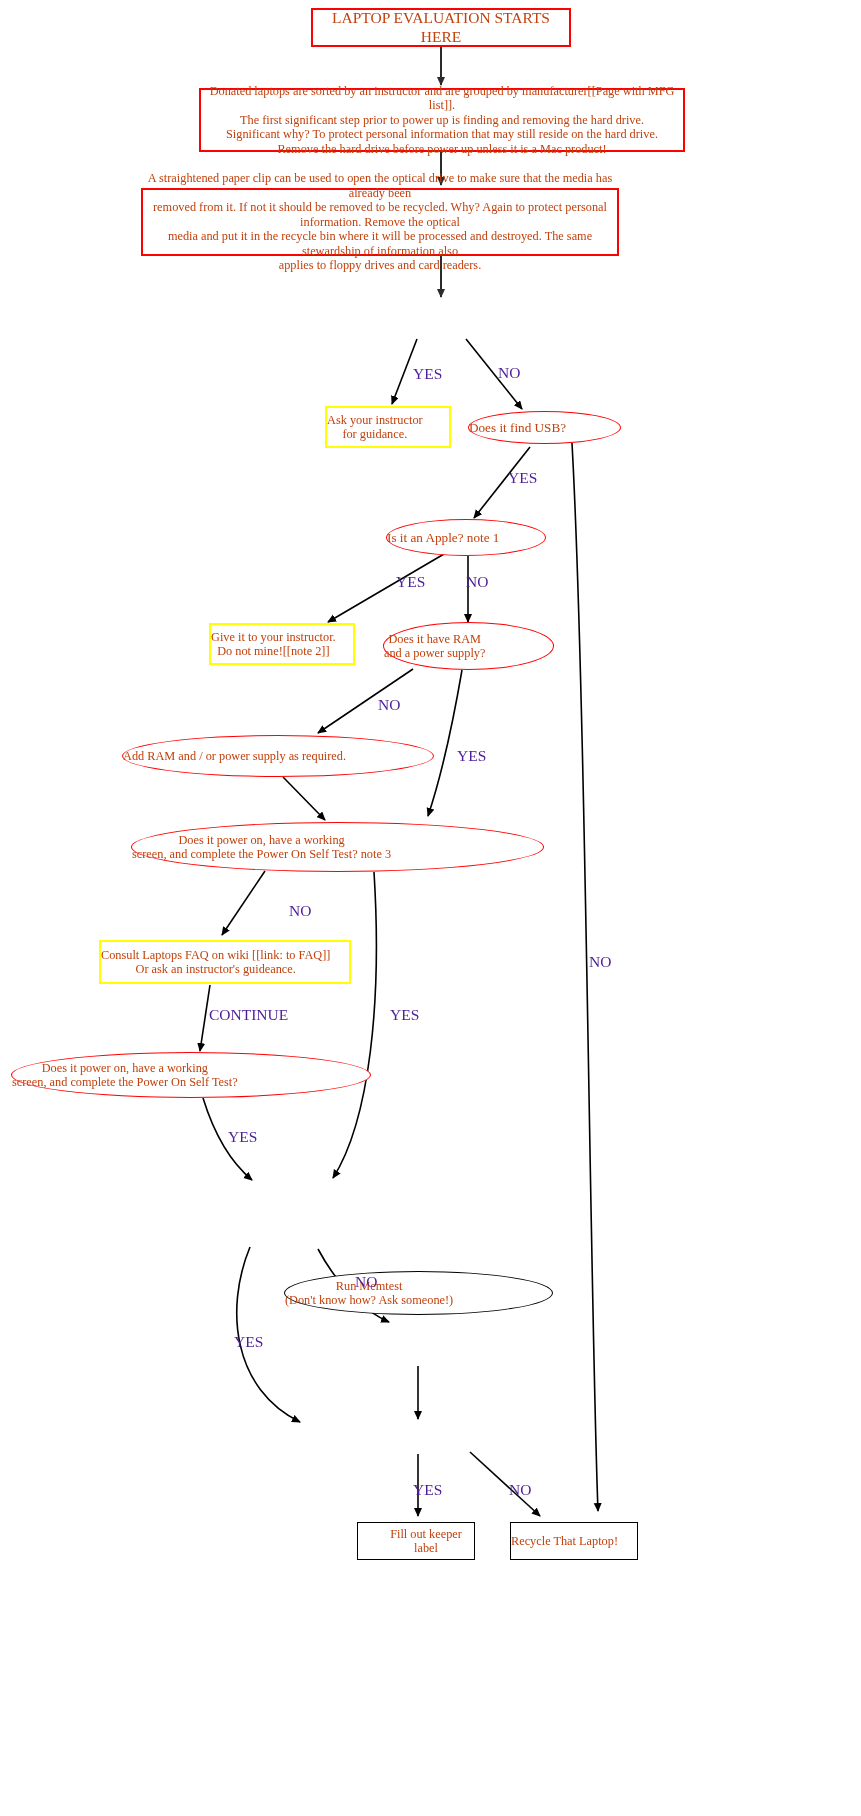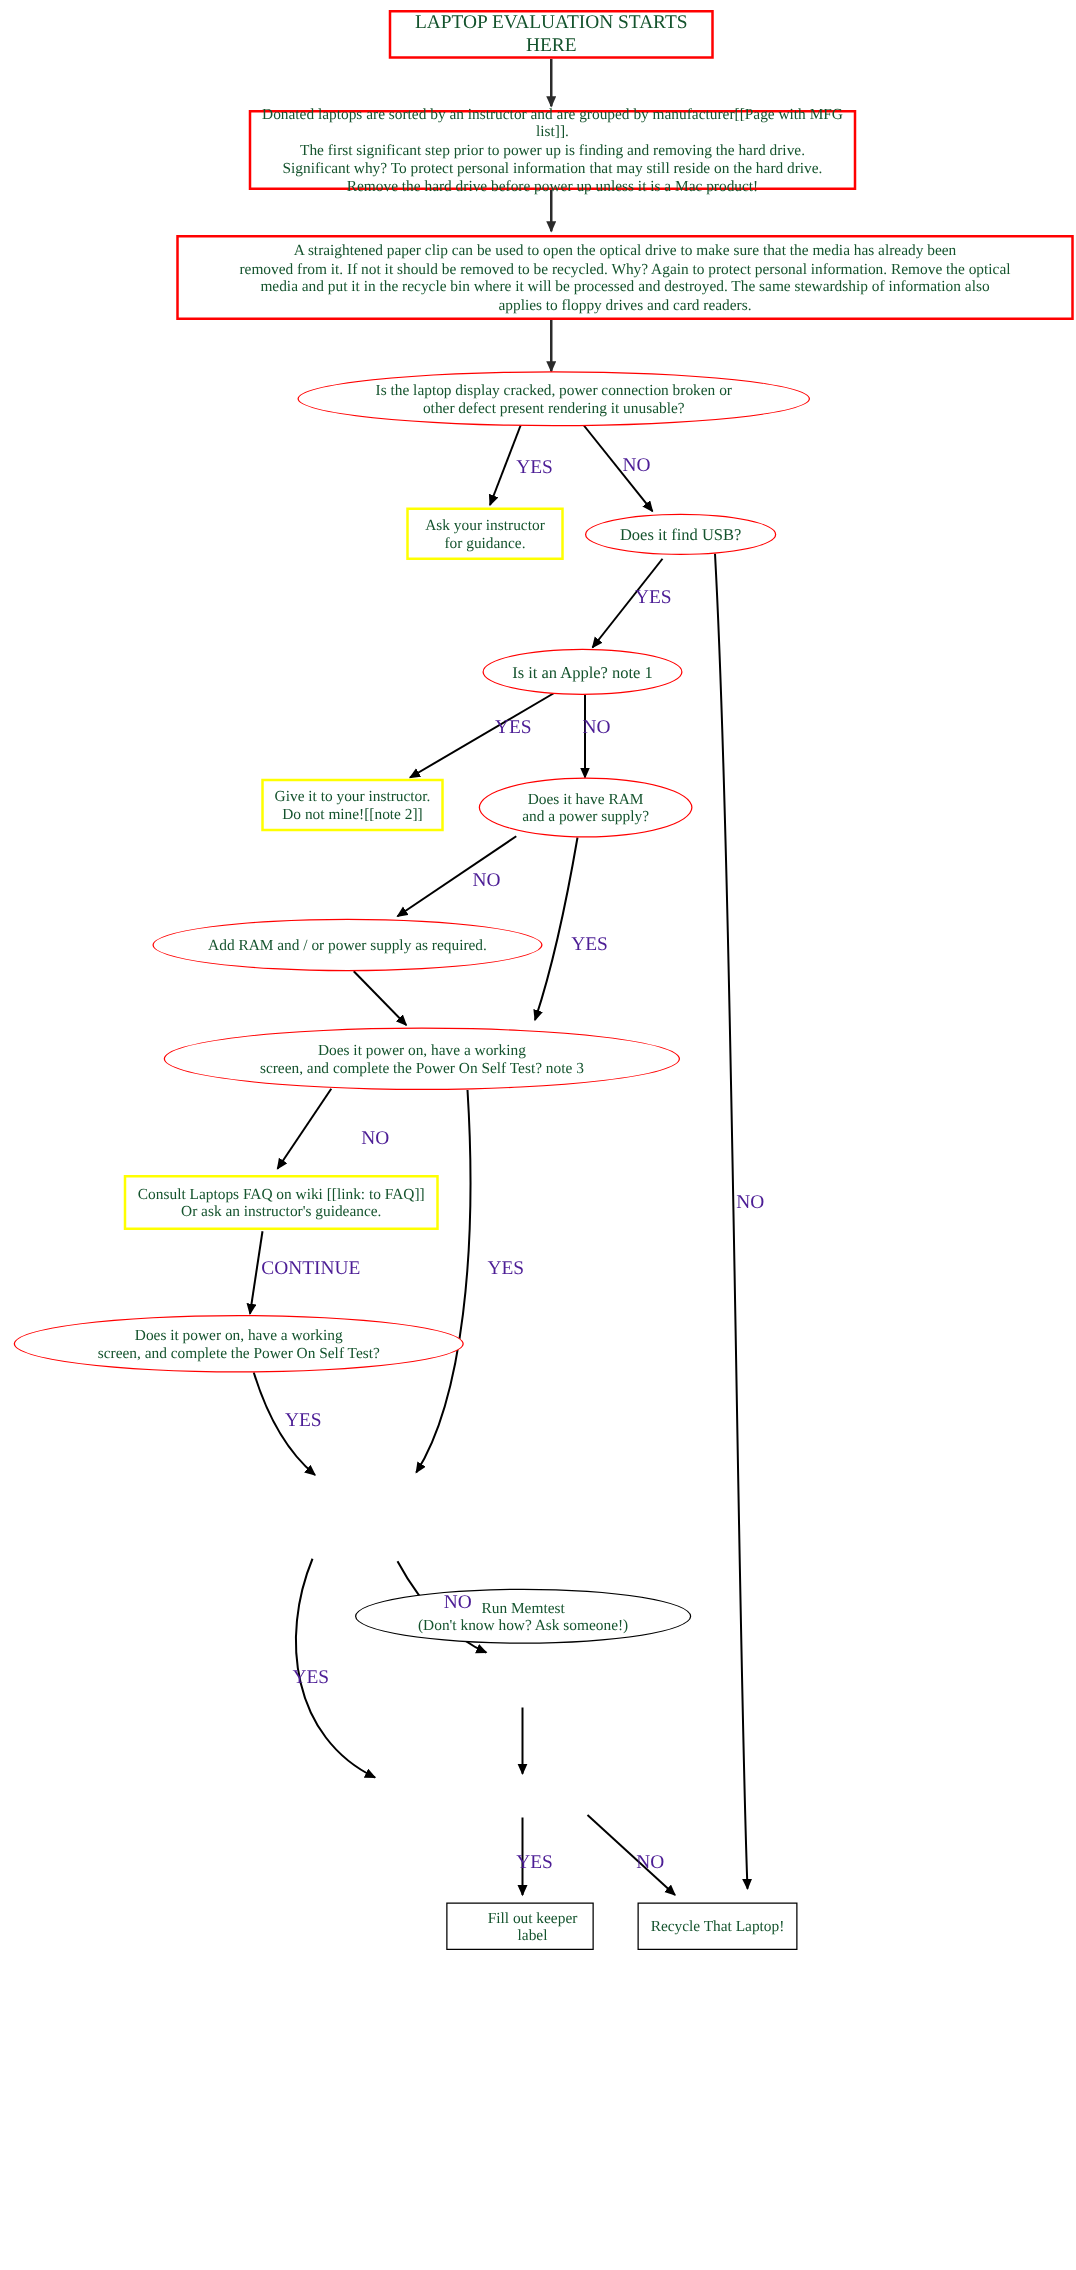--- a/index.html
+++ b/index.html
@@ -21,24 +21,23 @@
     top: 0;
     width: 861px;
     height: 1816px;
     pointer-events: none;
   }
   .node {
     position: absolute;
     box-sizing: border-box;
     display: flex;
     align-items: center;
-    justify-content: center;
     text-align: center;
     line-height: 1.18;
-    color: #14532d;
+    color: #c2410c;
     white-space: pre-line;
   }
   .box-red {
     border: 2.5px solid #ff0000;
     background: #ffffff;
   }
   .box-yellow {
     border: 2.5px solid #ffff00;
     background: #ffffff;
   }
@@ -128,31 +127,27 @@
     <span>LAPTOP EVALUATION STARTS HERE</span>
   </div>
 
   <div class="node box-red fs-12" style="left:199px; top:88px; width:486px; height:64px;">
     <span>Donated laptops are sorted by an instructor and are grouped by manufacturer[[Page with MFG list]].
 The first significant step prior to power up is finding and removing the hard drive.
 Significant why? To protect personal information that may still reside on the hard drive.
 Remove the hard drive before power up unless it is a Mac product!</span>
   </div>
 
-  <div class="node box-red fs-12" style="left:141px; top:188px; width:718px; height:68px;">
+  <div class="node box-red fs-12" style="left:141px; top:188px; width:478px; height:68px;">
     <span>A straightened paper clip can be used to open the optical drive to make sure  that the media has already been
 removed from it. If not it should be removed to be recycled.  Why? Again to protect personal information. Remove the optical
 media and put it in the recycle bin where it will be processed and destroyed. The same stewardship of information also
 applies to floppy drives and card readers.</span>
   </div>
 
-  <div class="node ell-red fs-12" style="left:238px; top:297px; width:410px; height:44px;">
-    <span>Is the laptop display cracked, power connection broken or
-other defect present rendering it unusable?</span>
-  </div>
 
   <div class="node box-yellow fs-12" style="left:325px; top:406px; width:126px; height:42px;">
     <span>Ask your instructor
 for guidance.</span>
   </div>
 
   <div class="node ell-red fs-13" style="left:468px; top:411px; width:153px; height:33px;">
     <span>Does it find USB?</span>
   </div>
 

